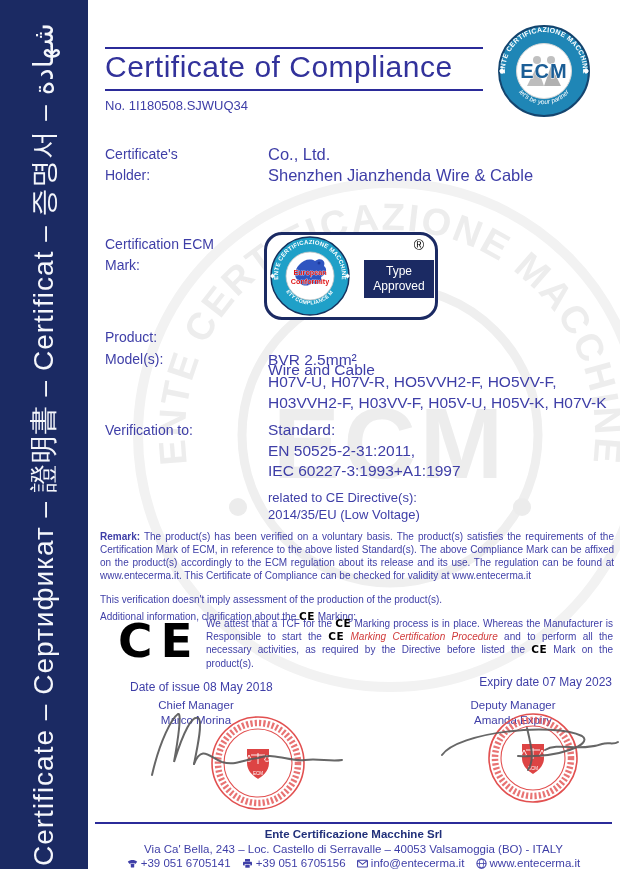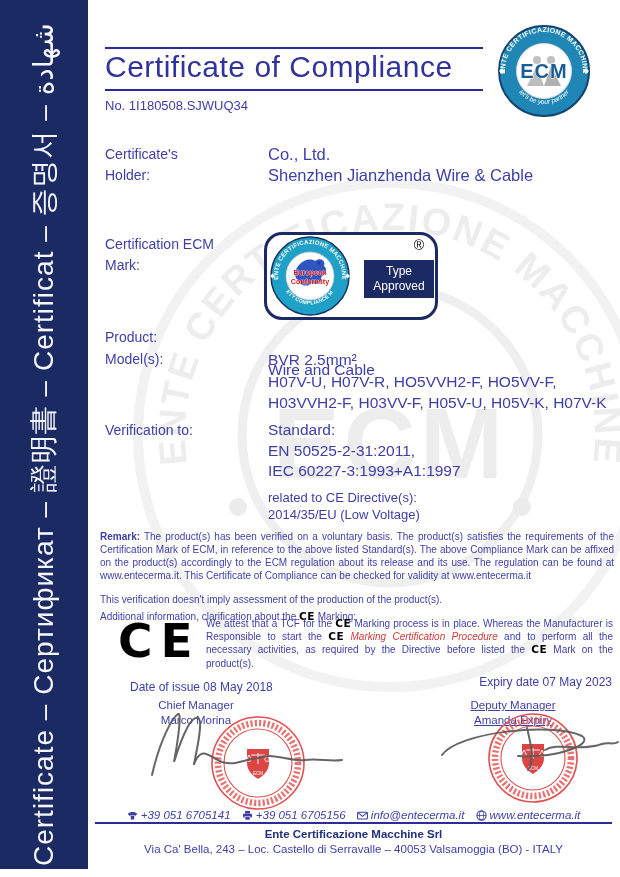--- a/index.html
+++ b/index.html
@@ -50,28 +50,28 @@
   .ce-inline{font-weight:700;color:#000;letter-spacing:.5px;font-family:"DejaVu Sans",sans-serif;font-size:10.5px;}
   .ce-big{left:118px;top:613px;font-size:47px;font-weight:700;color:#000;letter-spacing:8px;
           font-family:"DejaVu Sans",sans-serif;z-index:1;}
   .ce-par{left:206px;top:617px;width:407px;font-size:10px;line-height:13.2px;text-align:justify;z-index:1;}
   .red-italic{color:#d03a3a;font-style:italic;}
   
   .date-issue{left:130px;top:680px;font-size:12px;z-index:1;}
   .date-expiry{left:402px;top:675px;width:210px;text-align:right;font-size:12px;z-index:1;}
   .signer{width:140px;text-align:center;font-size:11.5px;line-height:15px;z-index:1;}
   .signer-left{left:126px;top:698px;}
-  .signer-right{left:443px;top:698px;text-decoration:underline;}
+  .signer-right{left:443px;top:698px;}
   .sign-area{left:90px;top:700px;width:530px;height:115px;z-index:1;}
   
   .footer-rule{left:95px;top:822px;width:517px;}
   .footer-line{left:95px;top:828px;width:517px;text-align:center;font-size:11.5px;z-index:1;}
   .footer-company{font-weight:bold;color:#21307a;}
   .footer-address{top:843px;}
-  .footer-contact{top:809px;white-space:nowrap;font-style:italic;}
+  .footer-contact{top:857px;white-space:nowrap;}
   .cicon{display:inline-block;vertical-align:-1.5px;margin:0 3px 0 8px;}
   .footer-contact svg:first-child{margin-left:0;}
 </style>
 </head>
 <body>
 
 <div class="page">
 
   <svg class="watermark" viewBox="0 0 620 877">
     <defs>

